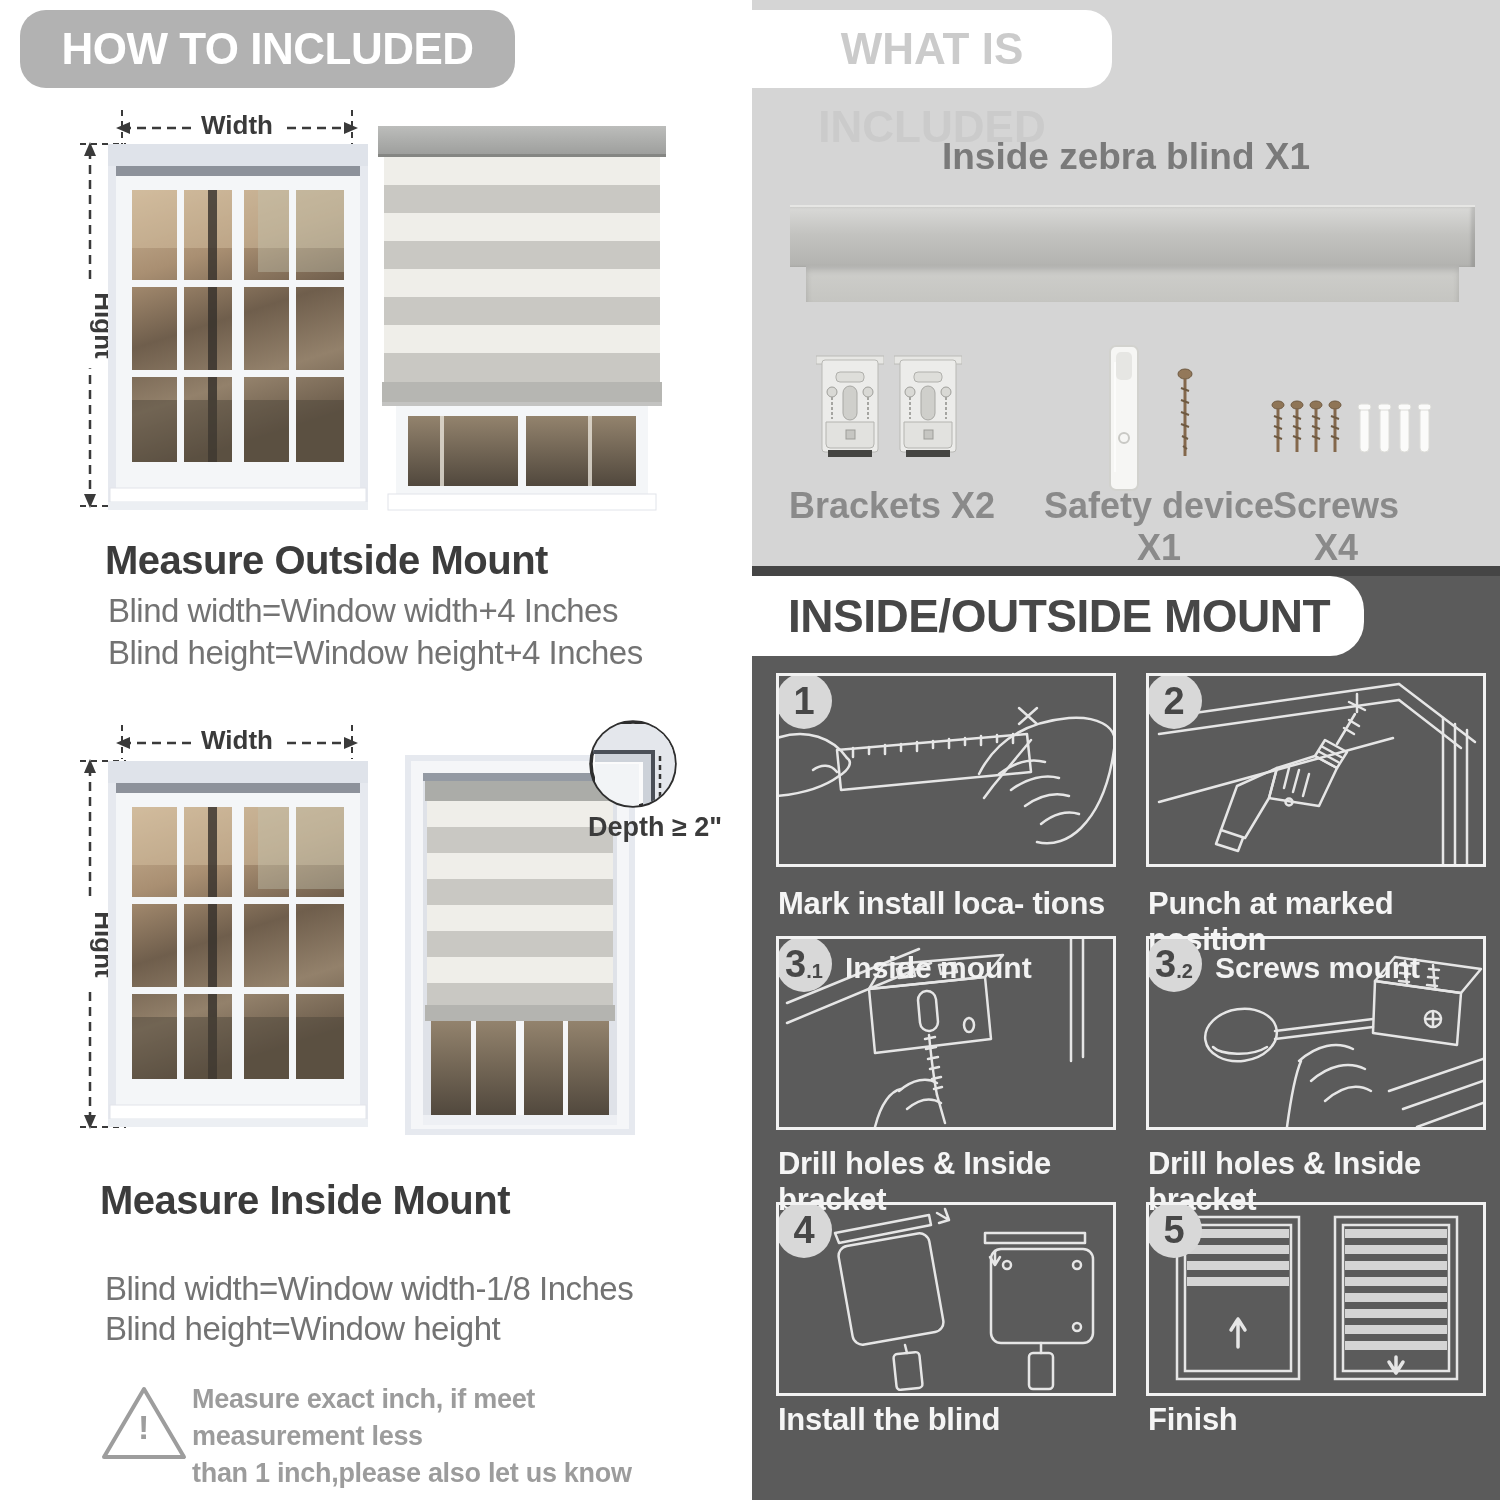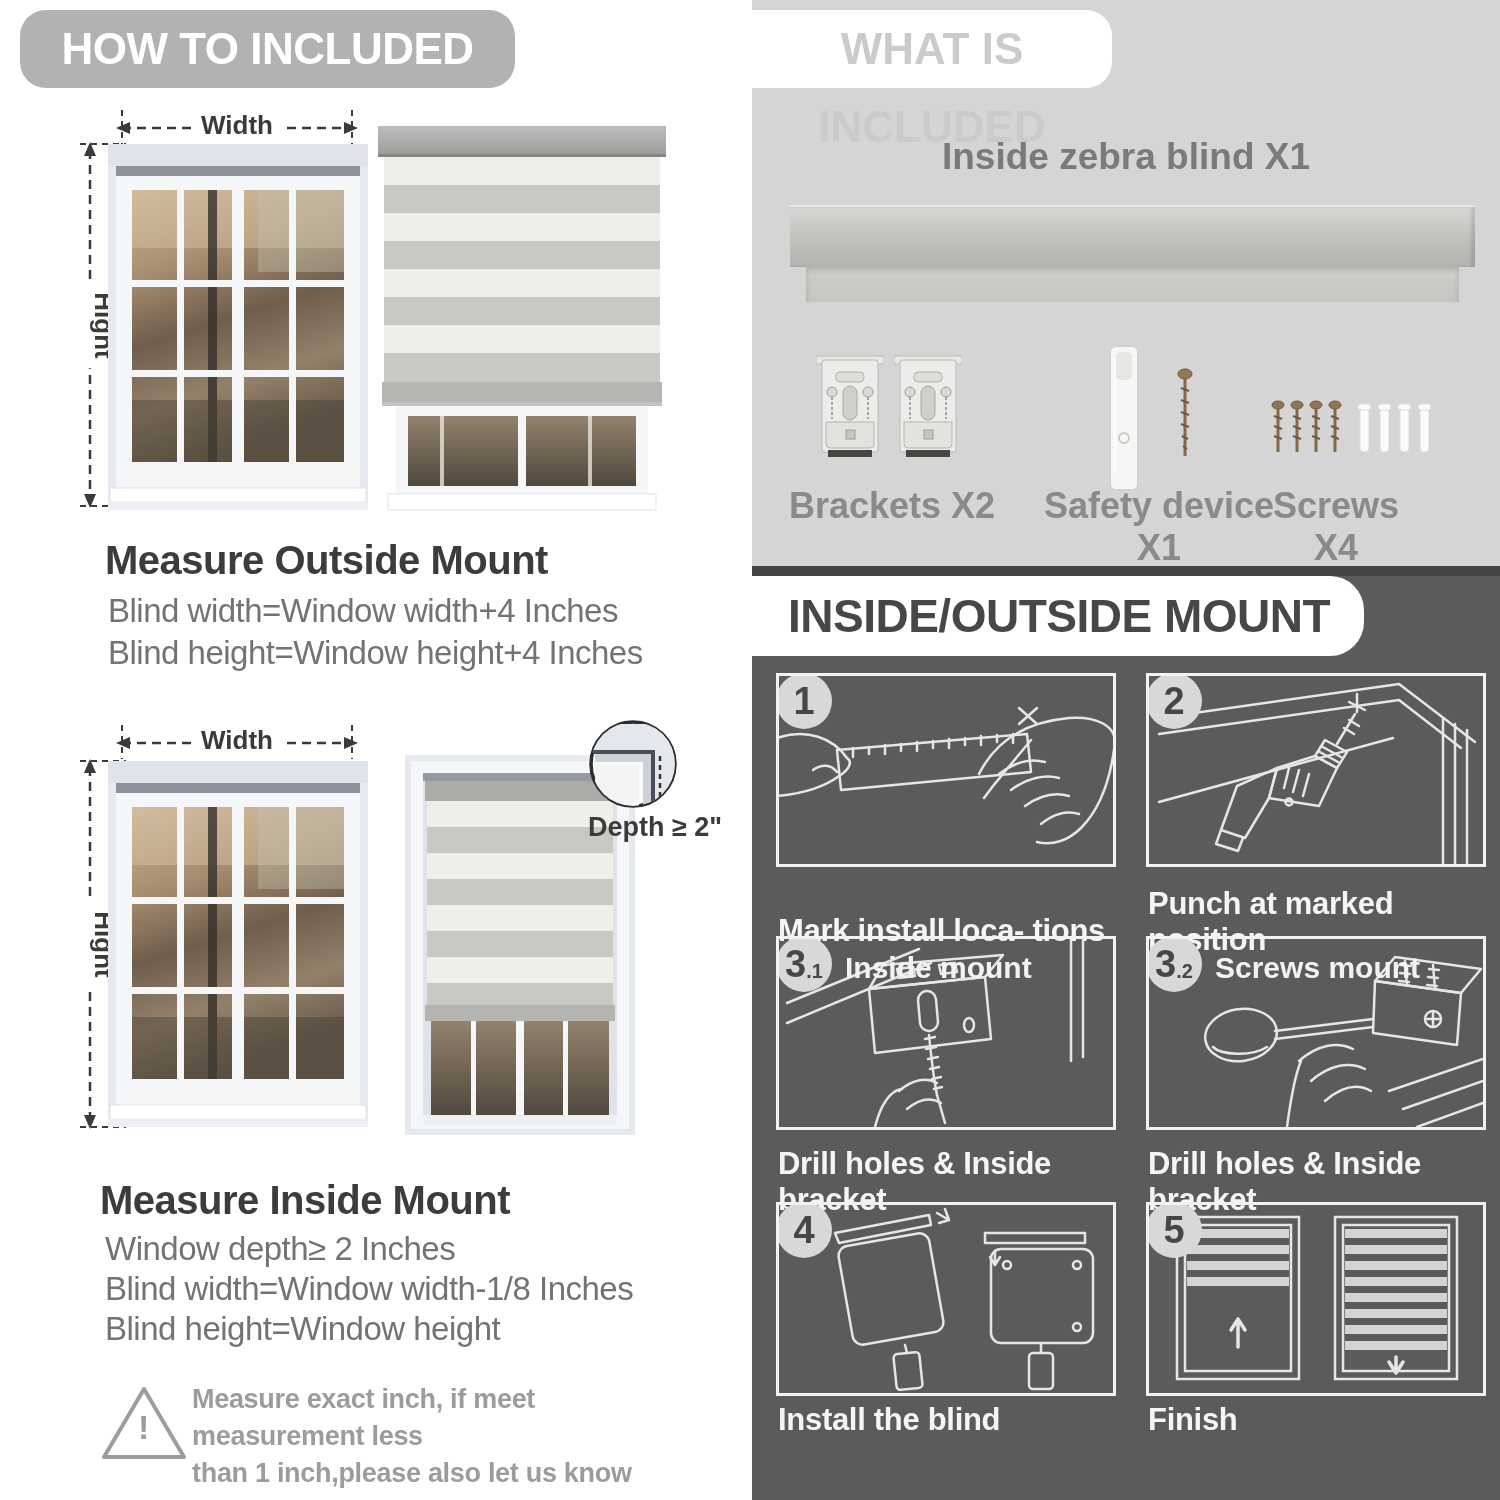--- a/index.html
+++ b/index.html
@@ -219,21 +219,20 @@
       <rect x="10" y="36" width="58" height="10" fill="#cdd2d9"></rect>
       <rect x="58" y="36" width="10" height="54" fill="#cdd2d9"></rect>
       <path d="M8,36 H68 V92" fill="none" stroke="#4a4f57" stroke-width="4"></path>
       <line x1="75" y1="40" x2="75" y2="92" stroke="#333" stroke-width="2.5" stroke-dasharray="5,4"></line>
       <rect x="10" y="48" width="44" height="44" fill="#f2f4f6"></rect>
     </g>
   </svg>
   <div class="abs depth-label" style="left:588px;top:812px;">Depth ≥ 2"</div>
 
   <div class="abs sec-heading" style="left:100px;top:1178px;">Measure Inside Mount</div>
-  <div class="abs sec-line" style="left:105px;top:1230px;">Window depth≥ 2 Inches</div>
   <div class="abs sec-line" style="left:105px;top:1270px;">Blind width=Window width-1/8 Inches</div>
   <div class="abs sec-line" style="left:105px;top:1310px;">Blind height=Window height</div>
 
   <svg class="abs" style="left:100px;top:1383px;" width="88" height="82" viewBox="0 0 88 82">
     <path d="M44,6 L84,74 L4,74 Z" fill="none" stroke="#9d9d9d" stroke-width="4" stroke-linejoin="round"></path>
   </svg>
   <div class="abs" style="left:138px;top:1408px;font-size:34px;font-weight:bold;color:#9d9d9d;">!</div>
   <div class="abs warn-text" style="left:192px;top:1381px;width:500px;">
     <div>Measure exact inch, if meet measurement less</div>
     <div>than 1 inch,please also let us know exact</div>
@@ -332,21 +331,21 @@
         <path d="M246,130 C260,120 276,116 290,120"></path>
         <path d="M262,148 C274,138 288,134 300,138"></path>
         <path d="M336,66 C332,102 322,132 302,152 C290,164 274,170 258,166"></path>
       </svg>
       <div class="step-badge">
         <span>1</span>
           <span class="badge-sub"></span>
       </div>
       <div class="step-title"></div>
     </div>
-    <div class="step-caption" style="left:26px;top:320px;margin-top:27px;">Mark install loca- tions</div>
+    <div class="step-caption" style="left:26px;top:320px;">Mark install loca- tions</div>
 
     <div class="step-box" style="left:394px;top:107px;">
       <svg class="step-art" viewBox="0 0 334 188" fill="none" stroke="#e6e6e6" stroke-width="2.5" stroke-linecap="round" stroke-linejoin="round">
         <path d="M10,42 L250,8 M10,58 L250,24"></path>
         <path d="M250,8 L326,66 M250,24 L312,72"></path>
         <path d="M294,42 V188 M306,48 V188 M318,54 V188"></path>
         <path d="M10,126 L244,62"></path>
         <path d="M200,26 l16,8 M208,18 l0,18"></path>
         <path d="M206,38 L188,68 M200,44 l10,6 M195,52 l10,6"></path>
         <path d="M176,64 L198,76 L188,92 L166,80 Z M172,70 l20,11 M169,75 l20,11"></path>

